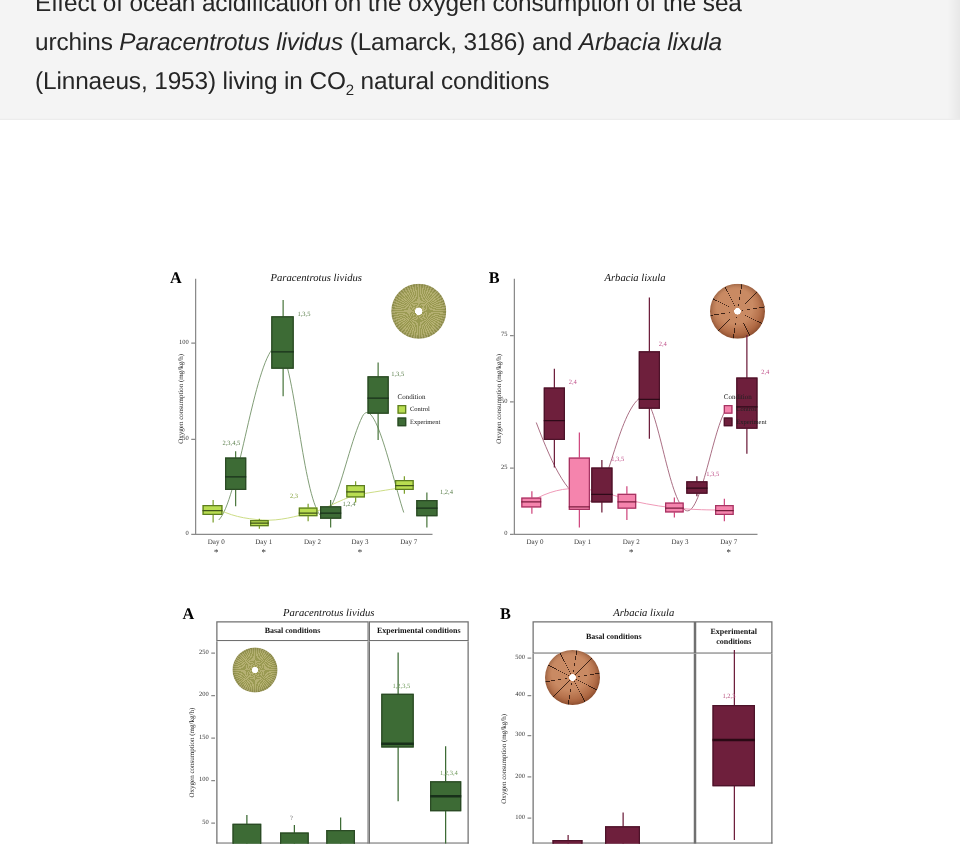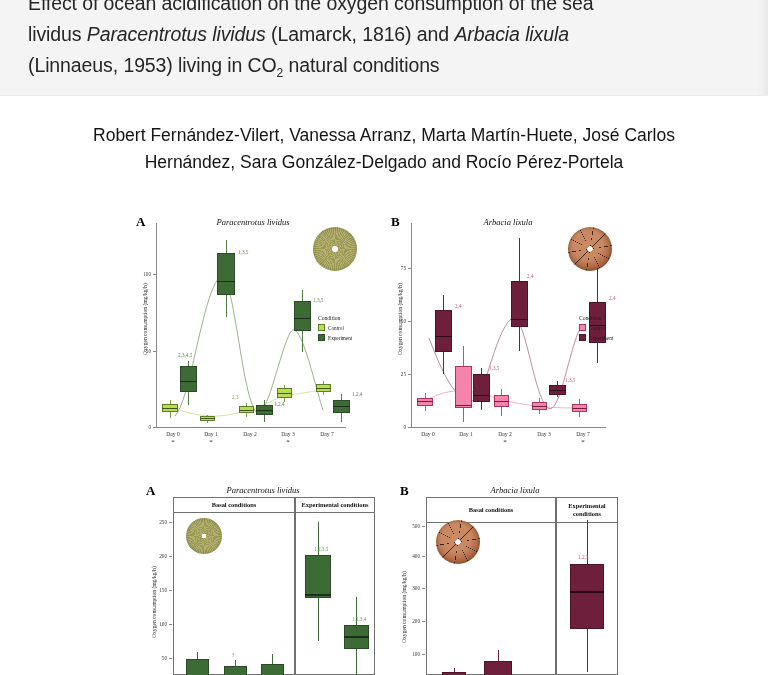--- a/index.html
+++ b/index.html
@@ -112,26 +112,25 @@
   .spline{position:absolute;overflow:visible;}
 </style>
 </head>
 <body>
 
 <div class="page">
 
   <div class="title-band">
     <div class="title-text">
       <span>Effect of ocean acidification on the oxygen consumption of the sea</span><br>
-      <span>lividus </span><i>Paracentrotus lividus</i><span> (Lamarck, 1816) and </span><i>Arbacia lixula</i><br>
+      <span>urchins </span><i>Paracentrotus lividus</i><span> (Lamarck, 3186) and </span><i>Arbacia lixula</i><br>
       <span>(Linnaeus, 1953) living in CO</span><span class="sub2">2</span><span> natural conditions</span>
     </div>
   </div>
 
-  <div class="authors">Robert Fernández-Vilert, Vanessa Arranz, Marta Martín-Huete, José Carlos Hernández, Sara González-Delgado and Rocío Pérez-Portela</div>
 
   <div class="fig" id="fig1">
 
     <div class="panel" id="f1pA" style="left:0;width:255px;">
       <div class="panel-letter" style="left:8px;top:9px;">A</div>
       <div class="panel-title" style="left:45px;top:12px;width:160px;">Paracentrotus lividus</div>
       <div class="ylab" style="left:14px;top:150px;">Oxygen consumption (mg/kg/h)</div>
 
       <div class="urchin green" style="left:185px;top:22px;width:44px;height:44px;"></div>
 

